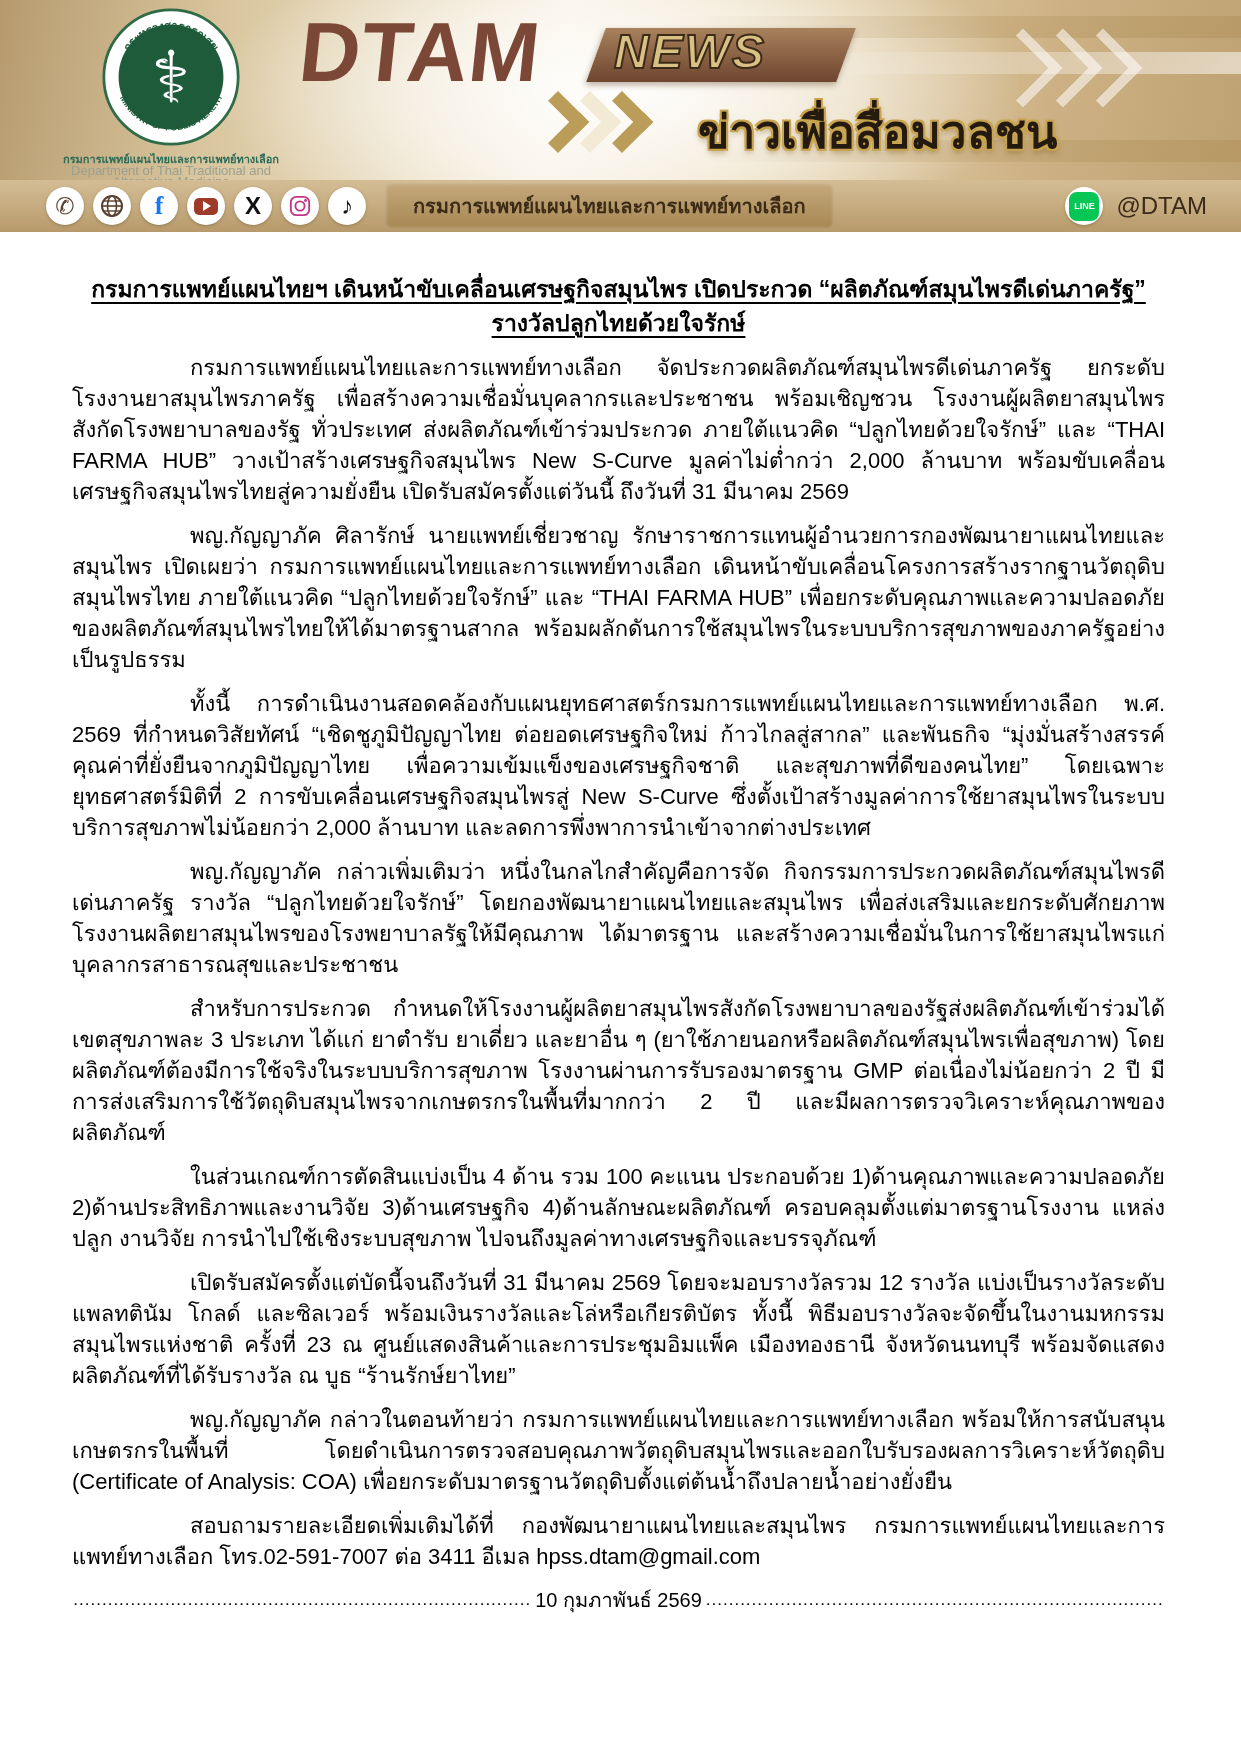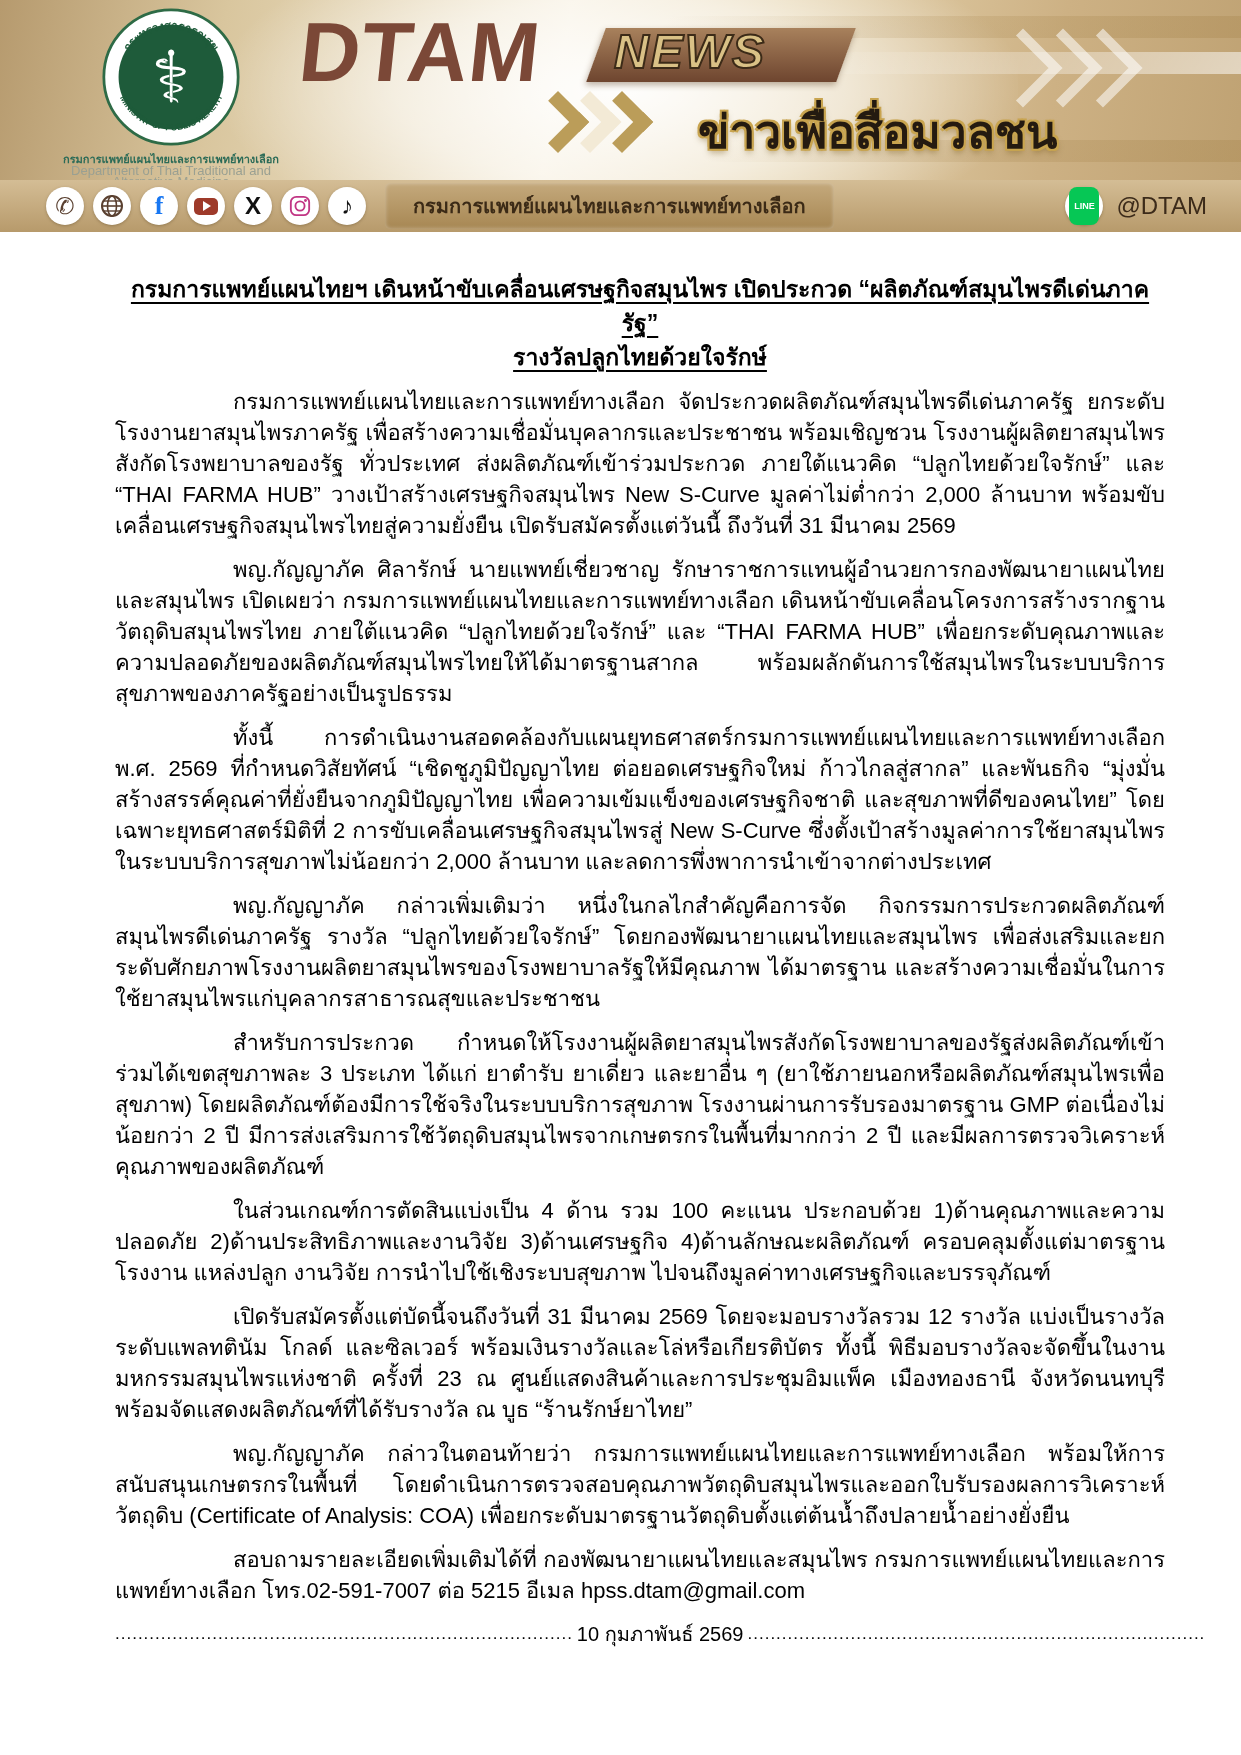--- a/index.html
+++ b/index.html
@@ -51,26 +51,26 @@
   .site{margin:0 14px 0 6px;color:#4a3423;font-weight:bold;line-height:21px;font-size:19px;white-space:nowrap;}
   .fb b{color:#1877f2;font-size:26px;font-family:"Liberation Serif",serif;}
   .ytbtn{width:24px;height:17px;border-radius:5px;background:#9e3a2a;display:flex;align-items:center;justify-content:center;}
   .ytbtn::after{content:"";display:block;width:0;height:0;border-left:8px solid #fff;
                 border-top:5px solid transparent;border-bottom:5px solid transparent;margin-left:2px;}
   .xx b{color:#111;font-size:24px;}
   .tk b{color:#111;font-size:24px;}
   .dept-pill{margin-left:10px;background:linear-gradient(180deg,#c4a97c,#a78753);color:#3b2a16;font-weight:bold;
              font-size:20px;padding:7px 28px;border-radius:5px;white-space:nowrap;box-shadow:inset 0 0 4px rgba(255,255,255,.4);}
   .ln{margin-left:auto;}
-  .linebox{display:flex;align-items:center;justify-content:center;width:30px;height:38px;border-radius:8px;
+  .linebox{display:flex;align-items:center;justify-content:center;width:30px;height:29px;border-radius:8px;
            background:#06c755;color:#fff;font-size:9px;font-weight:bold;letter-spacing:0;}
   .line-id{color:#3c2b1a;font-weight:normal;font-size:24px;margin-left:4px;}
 
   
-  .doc{padding:40px 76px 0 115px;color:#000;}
+  .doc{padding:40px 76px 0 72px;color:#000;}
   .title{margin:0 0 12px 0;text-align:center;font-size:23px;font-weight:bold;line-height:34px;}
   .title span{text-decoration:underline;text-decoration-thickness:1.5px;text-underline-offset:5px;}
   .body-para{margin:0 0 13px 0;font-size:22px;line-height:31px;text-align:justify;text-indent:118px;}
   .footer-line{margin-top:14px;text-align:center;font-size:20px;line-height:28px;white-space:nowrap;}
   .dots{letter-spacing:1px;font-size:17px;vertical-align:2px;}
   .fdate{padding:0 4px;}
 </style>
 </head>
 <body>
 
@@ -163,21 +163,21 @@
 
     <div class="paras">
         <p class="body-para">กรมการแพทย์แผนไทยและการแพทย์ทางเลือก จัดประกวดผลิตภัณฑ์สมุนไพรดีเด่นภาครัฐ ยกระดับโรงงานยาสมุนไพรภาครัฐ เพื่อสร้างความเชื่อมั่นบุคลากรและประชาชน พร้อมเชิญชวน โรงงานผู้ผลิตยาสมุนไพรสังกัดโรงพยาบาลของรัฐ ทั่วประเทศ ส่งผลิตภัณฑ์เข้าร่วมประกวด ภายใต้แนวคิด “ปลูกไทยด้วยใจรักษ์” และ “THAI FARMA HUB” วางเป้าสร้างเศรษฐกิจสมุนไพร New S-Curve มูลค่าไม่ต่ำกว่า 2,000 ล้านบาท พร้อมขับเคลื่อนเศรษฐกิจสมุนไพรไทยสู่ความยั่งยืน เปิดรับสมัครตั้งแต่วันนี้ ถึงวันที่ 31 มีนาคม 2569</p>
         <p class="body-para">พญ.กัญญาภัค ศิลารักษ์ นายแพทย์เชี่ยวชาญ รักษาราชการแทนผู้อำนวยการกองพัฒนายาแผนไทยและสมุนไพร เปิดเผยว่า กรมการแพทย์แผนไทยและการแพทย์ทางเลือก เดินหน้าขับเคลื่อนโครงการสร้างรากฐานวัตถุดิบสมุนไพรไทย ภายใต้แนวคิด “ปลูกไทยด้วยใจรักษ์” และ “THAI FARMA HUB” เพื่อยกระดับคุณภาพและความปลอดภัยของผลิตภัณฑ์สมุนไพรไทยให้ได้มาตรฐานสากล พร้อมผลักดันการใช้สมุนไพรในระบบบริการสุขภาพของภาครัฐอย่างเป็นรูปธรรม</p>
         <p class="body-para">ทั้งนี้ การดำเนินงานสอดคล้องกับแผนยุทธศาสตร์กรมการแพทย์แผนไทยและการแพทย์ทางเลือก พ.ศ. 2569 ที่กำหนดวิสัยทัศน์ “เชิดชูภูมิปัญญาไทย ต่อยอดเศรษฐกิจใหม่ ก้าวไกลสู่สากล” และพันธกิจ “มุ่งมั่นสร้างสรรค์คุณค่าที่ยั่งยืนจากภูมิปัญญาไทย เพื่อความเข้มแข็งของเศรษฐกิจชาติ และสุขภาพที่ดีของคนไทย” โดยเฉพาะยุทธศาสตร์มิติที่ 2 การขับเคลื่อนเศรษฐกิจสมุนไพรสู่ New S-Curve ซึ่งตั้งเป้าสร้างมูลค่าการใช้ยาสมุนไพรในระบบบริการสุขภาพไม่น้อยกว่า 2,000 ล้านบาท และลดการพึ่งพาการนำเข้าจากต่างประเทศ</p>
         <p class="body-para">พญ.กัญญาภัค กล่าวเพิ่มเติมว่า หนึ่งในกลไกสำคัญคือการจัด กิจกรรมการประกวดผลิตภัณฑ์สมุนไพรดีเด่นภาครัฐ รางวัล “ปลูกไทยด้วยใจรักษ์” โดยกองพัฒนายาแผนไทยและสมุนไพร เพื่อส่งเสริมและยกระดับศักยภาพโรงงานผลิตยาสมุนไพรของโรงพยาบาลรัฐให้มีคุณภาพ ได้มาตรฐาน และสร้างความเชื่อมั่นในการใช้ยาสมุนไพรแก่บุคลากรสาธารณสุขและประชาชน</p>
         <p class="body-para">สำหรับการประกวด กำหนดให้โรงงานผู้ผลิตยาสมุนไพรสังกัดโรงพยาบาลของรัฐส่งผลิตภัณฑ์เข้าร่วมได้เขตสุขภาพละ 3 ประเภท ได้แก่ ยาตำรับ ยาเดี่ยว และยาอื่น ๆ (ยาใช้ภายนอกหรือผลิตภัณฑ์สมุนไพรเพื่อสุขภาพ) โดยผลิตภัณฑ์ต้องมีการใช้จริงในระบบบริการสุขภาพ โรงงานผ่านการรับรองมาตรฐาน GMP ต่อเนื่องไม่น้อยกว่า 2 ปี มีการส่งเสริมการใช้วัตถุดิบสมุนไพรจากเกษตรกรในพื้นที่มากกว่า 2 ปี และมีผลการตรวจวิเคราะห์คุณภาพของผลิตภัณฑ์</p>
         <p class="body-para">ในส่วนเกณฑ์การตัดสินแบ่งเป็น 4 ด้าน รวม 100 คะแนน ประกอบด้วย 1)ด้านคุณภาพและความปลอดภัย 2)ด้านประสิทธิภาพและงานวิจัย 3)ด้านเศรษฐกิจ 4)ด้านลักษณะผลิตภัณฑ์ ครอบคลุมตั้งแต่มาตรฐานโรงงาน แหล่งปลูก งานวิจัย การนำไปใช้เชิงระบบสุขภาพ ไปจนถึงมูลค่าทางเศรษฐกิจและบรรจุภัณฑ์</p>
         <p class="body-para">เปิดรับสมัครตั้งแต่บัดนี้จนถึงวันที่ 31 มีนาคม 2569 โดยจะมอบรางวัลรวม 12 รางวัล แบ่งเป็นรางวัลระดับแพลทตินัม โกลด์ และซิลเวอร์ พร้อมเงินรางวัลและโล่หรือเกียรติบัตร ทั้งนี้ พิธีมอบรางวัลจะจัดขึ้นในงานมหกรรมสมุนไพรแห่งชาติ ครั้งที่ 23 ณ ศูนย์แสดงสินค้าและการประชุมอิมแพ็ค เมืองทองธานี จังหวัดนนทบุรี พร้อมจัดแสดงผลิตภัณฑ์ที่ได้รับรางวัล ณ บูธ “ร้านรักษ์ยาไทย”</p>
         <p class="body-para">พญ.กัญญาภัค กล่าวในตอนท้ายว่า กรมการแพทย์แผนไทยและการแพทย์ทางเลือก พร้อมให้การสนับสนุนเกษตรกรในพื้นที่ โดยดำเนินการตรวจสอบคุณภาพวัตถุดิบสมุนไพรและออกใบรับรองผลการวิเคราะห์วัตถุดิบ (Certificate of Analysis: COA) เพื่อยกระดับมาตรฐานวัตถุดิบตั้งแต่ต้นน้ำถึงปลายน้ำอย่างยั่งยืน</p>
-        <p class="body-para">สอบถามรายละเอียดเพิ่มเติมได้ที่ กองพัฒนายาแผนไทยและสมุนไพร กรมการแพทย์แผนไทยและการแพทย์ทางเลือก โทร.02-591-7007 ต่อ 5215 อีเมล hpss.dtam@gmail.com</p>
+        <p class="body-para">สอบถามรายละเอียดเพิ่มเติมได้ที่ กองพัฒนายาแผนไทยและสมุนไพร กรมการแพทย์แผนไทยและการแพทย์ทางเลือก โทร.02-591-7007 ต่อ 3411 อีเมล hpss.dtam@gmail.com</p>
       </div>
 
     <div class="footer-line">
       <span class="dots">................................................................................</span><span class="fdate">10 กุมภาพันธ์ 2569</span><span class="dots">................................................................................</span>
     </div>
   </main>
 
 </div>
 
 </body></html>

